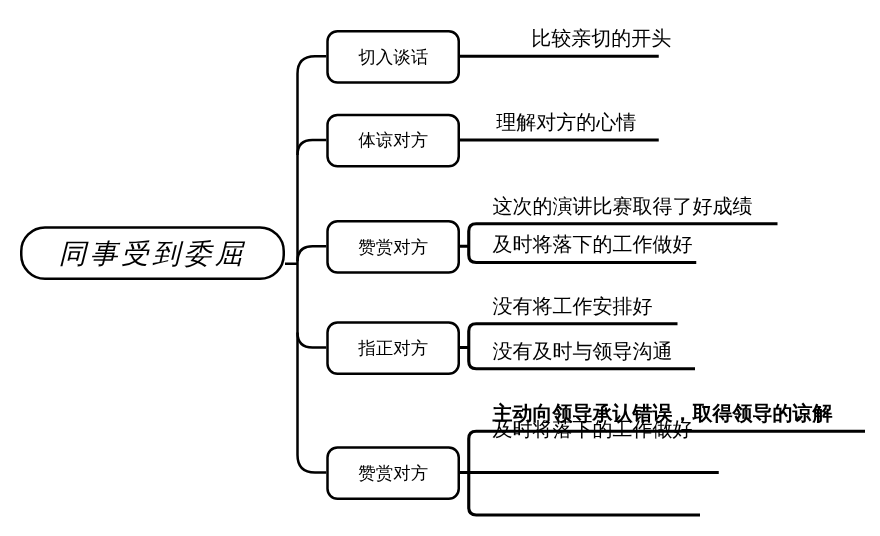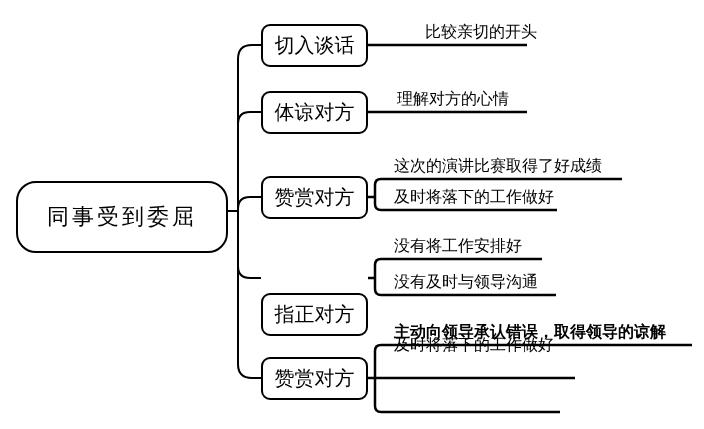--- a/index.html
+++ b/index.html
@@ -4,24 +4,24 @@
 <style>
   html,body{margin:0;padding:0;background:#ffffff;}
   body{font-family:"Liberation Sans","DejaVu Sans",sans-serif;color:#000;}
   .canvas{position:relative;width:704px;height:429px;background:#ffffff;overflow:hidden;}
   .wires{position:absolute;left:0;top:0;width:704px;height:429px;}
   .wires path{fill:none;stroke:#000;}
   .trunk{stroke-width:2px;}
   .leafline{stroke-width:2.5px;}
   .node{position:absolute;box-sizing:border-box;background:#fff;border:2px solid #000;
         display:flex;align-items:center;justify-content:center;}
-  .root{left:16px;top:181px;width:212px;height:72px;border-radius:20px;
-        font-size:22px;letter-spacing:3px;}
-  .branch{left:261px;width:107px;height:43px;border-radius:9px;font-size:20px;}
-  .b1{top:24px;} .b2{top:91px;} .b3{top:176px;} .b4{top:257px;margin-top:36px;} .b5{top:357px;}
+  .root{left:16px;top:181px;width:212px;height:43px;border-radius:20px;
+        font-size:22px;letter-spacing:3px;font-style:italic;}
+  .branch{left:261px;width:107px;height:43px;border-radius:9px;font-size:14px;}
+  .b1{top:24px;} .b2{top:91px;} .b3{top:176px;} .b4{top:257px;} .b5{top:357px;}
   .leaf{position:absolute;font-size:16px;line-height:20px;white-space:nowrap;}
   .l-b1{left:397px;top:22px;margin-left:28px;}
   .l-b2{left:397px;top:89px;}
   .l-b3a{left:394px;top:156px;}
   .l-b3b{left:394px;top:187px;}
   .l-b4a{left:394px;top:236px;}
   .l-b4b{left:394px;top:272px;}
   .l-b5a{left:394px;top:322px;font-weight:bold;}
   .l-b5b{left:394px;top:335px;}
   .l-b5c{left:397px;top:389px;}

